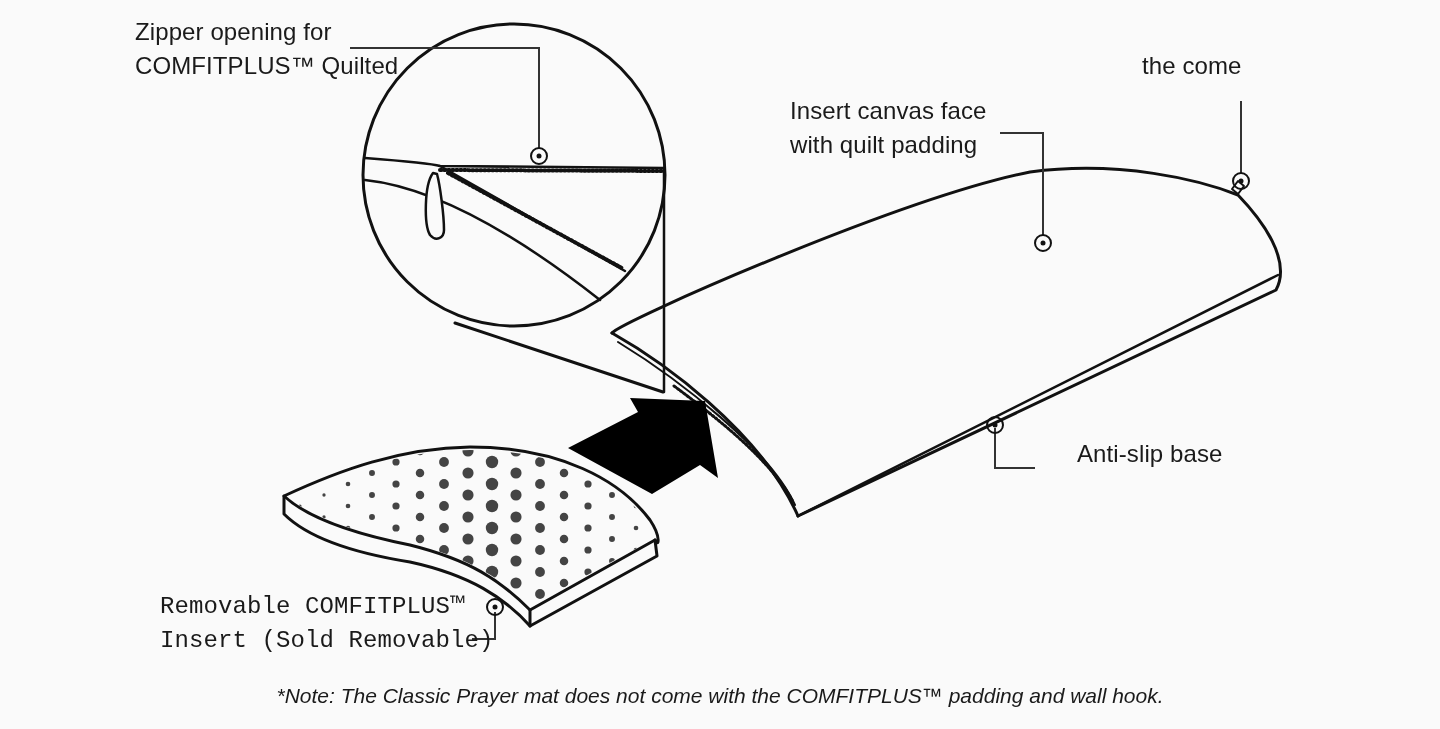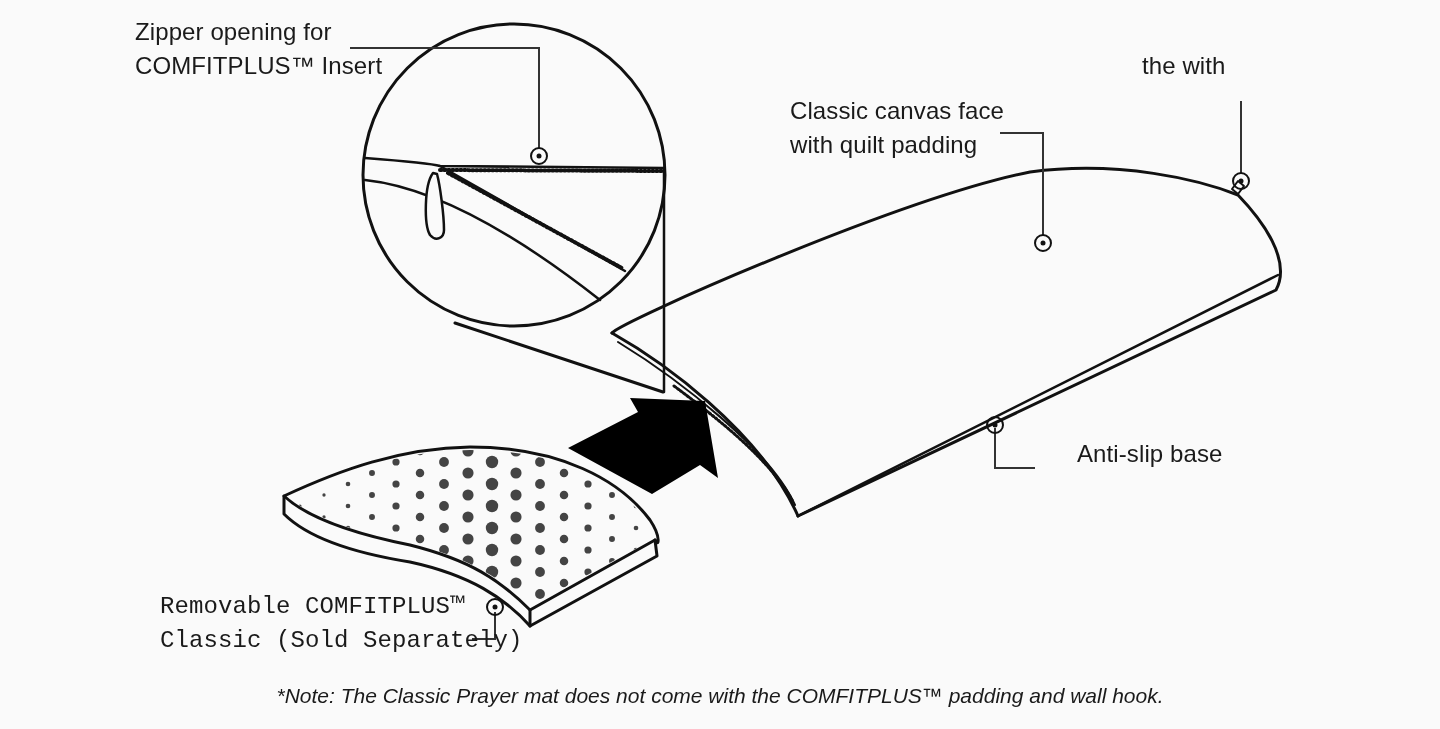--- a/index.html
+++ b/index.html
@@ -286,30 +286,30 @@
       </g>
     <g>
         <circle cx="495" cy="607" r="8" fill="none" stroke="#111" stroke-width="2"></circle>
         <circle cx="495" cy="607" r="2.5" fill="#111"></circle>
       </g>
   </g>
 </svg>
 
 <div class="label" id="lbl-zipper">
   <span>Zipper opening for</span>
-  <span>COMFITPLUS™ Insert</span>
+  <span>COMFITPLUS™ Quilted</span>
 </div>
 <div class="label" id="lbl-quilted">
-  <span>Classic canvas face</span>
+  <span>Insert canvas face</span>
   <span>with quilt padding</span>
 </div>
 <div class="label" id="lbl-loop">
-  <span>the with</span>
+  <span>the come</span>
 </div>
 <div class="label" id="lbl-antislip">
   <span>Anti-slip base</span>
 </div>
 <div class="label" id="lbl-insert">
   <span>Removable COMFITPLUS™</span>
-  <span>Classic (Sold Separately)</span>
+  <span>Insert (Sold Removable)</span>
 </div>
 
 <div id="note">*Note: The Classic Prayer mat does not come with the COMFITPLUS™ padding and wall hook.</div>
 
 </body></html>

